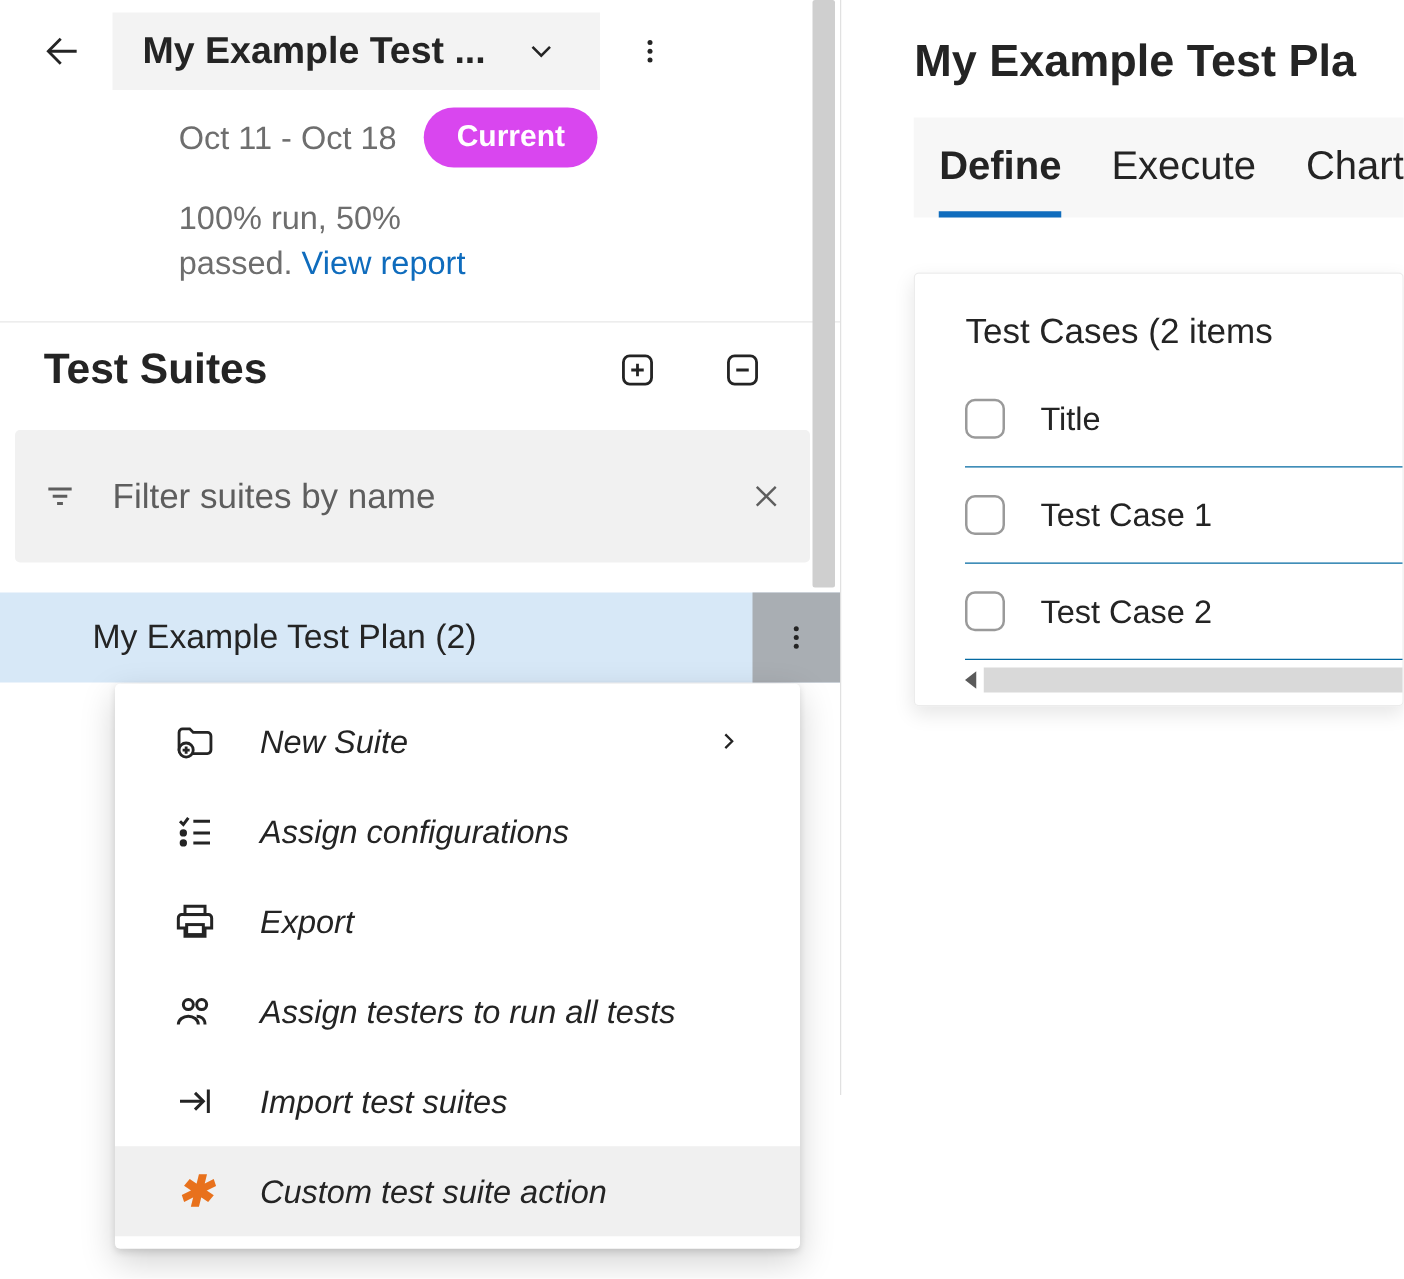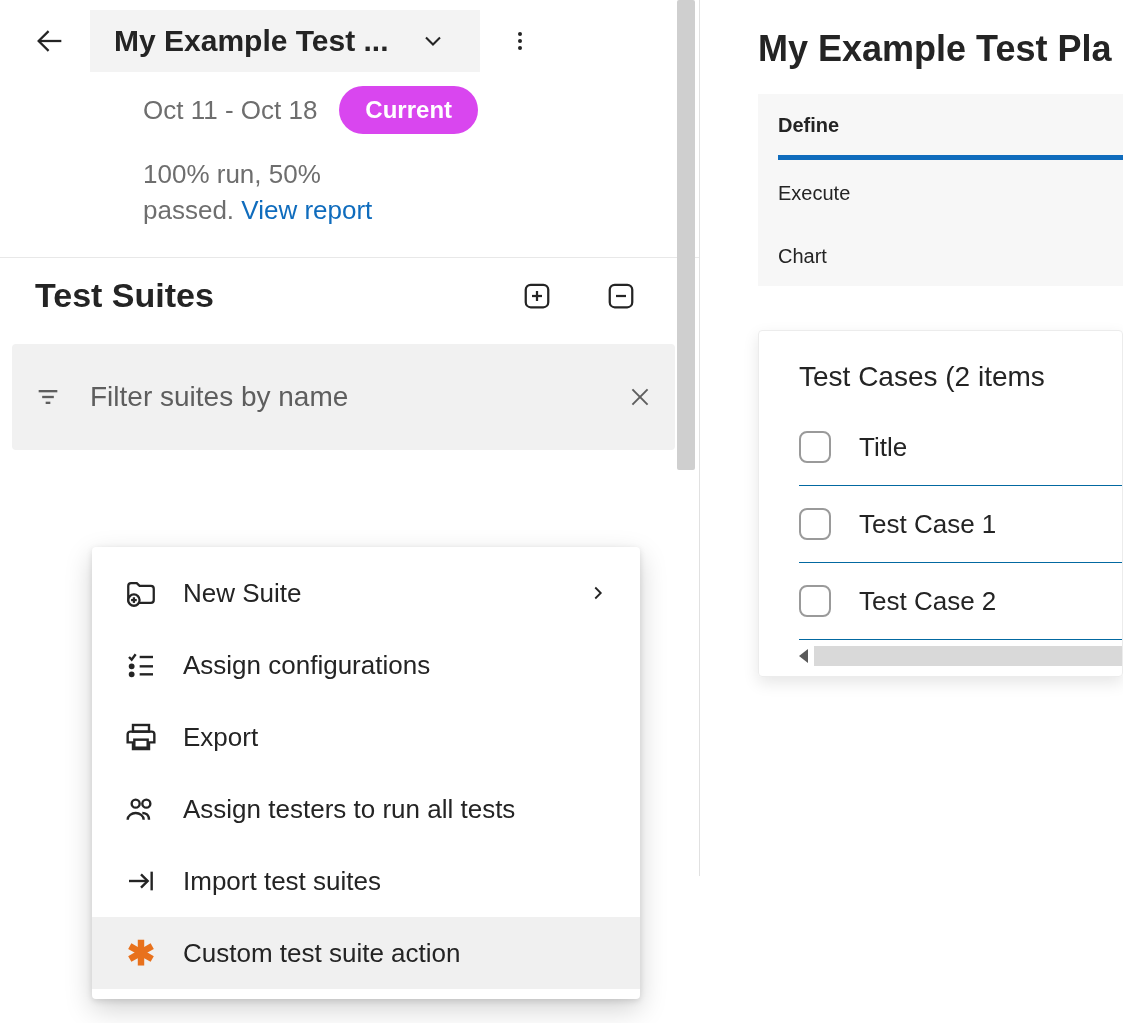--- a/index.html
+++ b/index.html
@@ -153,25 +153,26 @@
     top: 547px;
     width: 548px;
     background: #fff;
     box-shadow: 0 10px 28px rgba(0,0,0,0.18), 0 2px 6px rgba(0,0,0,0.12);
     border-radius: 4px;
     padding: 10px 0;
   }
   .menu-item {
     display: flex;
     align-items: center;
-    padding: 18px 31px;
-    gap: 24px;
+    padding: 18px 46px;
+    gap: 34px;
     font-size: 26px;
     color: #242424;
     cursor: pointer;
+    font-style: italic;
   }
   .menu-item .mi-icon {
     width: 36px; height: 36px;
     display: flex; align-items: center; justify-content: center;
     flex-shrink: 0;
   }
   .menu-item .mi-label { flex: 1; }
   .menu-item.hovered { background: #f0f0f0; }
   .star { color: #e8711c; font-size: 34px; font-weight: 700; }
 
@@ -186,24 +187,23 @@
     font-weight: 700;
     white-space: nowrap;
   }
   .tab-container {
     margin-top: 24px;
     background: #f7f7f7;
     padding: 0 0 0 20px;
   }
   .tabs {
     display: flex;
-    gap: 22px;
-    font-size: 20px;
+    gap: 40px;
+    font-size: 32px;
     padding-top: 20px;
-    flex-direction: column;
   }
   .tab {
     padding-bottom: 18px;
     color: #242424;
     cursor: pointer;
     white-space: nowrap;
   }
   .tab.active {
     font-weight: 700;
     border-bottom: 5px solid #0f6cbd;
@@ -331,20 +331,30 @@
         <line x1="7" y1="12" x2="17" y2="12"></line>
         <line x1="10" y1="17" x2="14" y2="17"></line>
       </svg>
       <input type="text" placeholder="Filter suites by name" style="">
       <svg width="26" height="26" viewBox="0 0 24 24" fill="none" stroke="#5e5e5e" stroke-width="1.8">
         <line x1="5" y1="5" x2="19" y2="19"></line>
         <line x1="19" y1="5" x2="5" y2="19"></line>
       </svg>
     </div>
 
+    <div class="suite-row">
+      <span class="label">My Example Test Plan  (2)</span>
+      <div class="kebab-box">
+        <svg width="24" height="24" viewBox="0 0 24 24" fill="#242424">
+          <circle cx="12" cy="5" r="2"></circle>
+            <circle cx="12" cy="12" r="2"></circle>
+            <circle cx="12" cy="19" r="2"></circle>
+        </svg>
+      </div>
+    </div>
 
     <div class="context-menu">
       <div class="menu-item">
         <span class="mi-icon">
           <svg width="34" height="34" viewBox="0 0 24 24" fill="none" stroke="#242424" stroke-width="1.6">
             <path d="M3 7a2 2 0 0 1 2-2h4l2 2h8a2 2 0 0 1 2 2v8a2 2 0 0 1-2 2H5a2 2 0 0 1-2-2z"></path>
             <circle cx="7" cy="17" r="4" fill="#fff"></circle>
             <line x1="7" y1="15" x2="7" y2="19"></line>
               <line x1="5" y1="17" x2="9" y2="17"></line>
           </svg>

